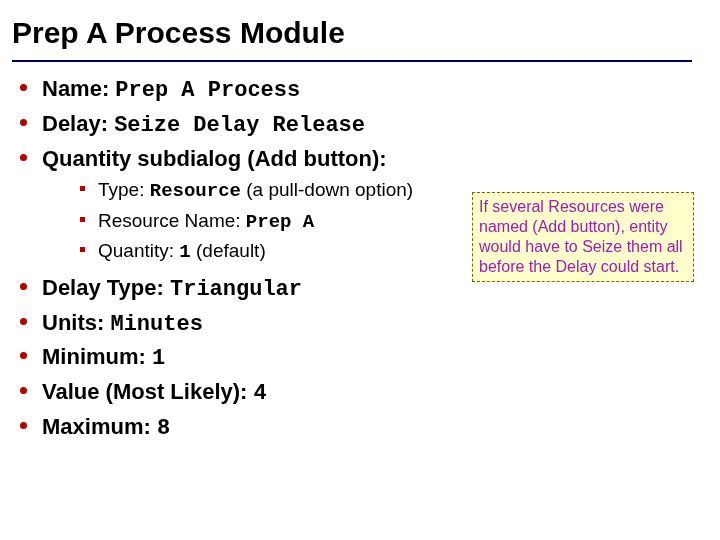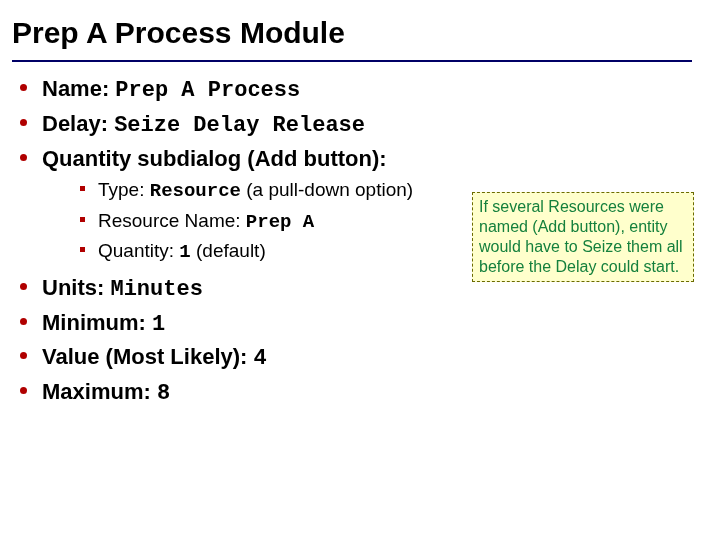--- a/index.html
+++ b/index.html
@@ -79,21 +79,21 @@
     position: absolute;
     right: 26px;
     top: 192px;
     width: 222px;
     border: 1px dashed #6b6b00;
     background: #ffffcc;
     font-size: 16px;
     font-weight: normal;
     line-height: 1.25;
     padding: 4px 6px 4px 6px;
-    color: #15803d;
+    color: #a21caf;
     box-sizing: border-box;
   }
 </style>
 </head>
 <body>
 
 <div class="slide">
 
   <div class="title">Prep A Process Module</div>
 
@@ -116,20 +116,23 @@
         </li>
         <li>
           <span>Resource Name: </span><span class="mono">Prep A</span><span></span>
         </li>
         <li>
           <span>Quantity: </span><span class="mono">1</span><span> (default)</span>
         </li>
       </ul>
     </li>
 
+    <li>
+      <span class="label">Delay Type: </span><span class="mono">Triangular</span>
+    </li>
 
     <li>
       <span class="label">Units: </span><span class="mono">Minutes</span>
     </li>
 
     <li>
       <span class="label">Minimum: </span><span class="mono">1</span>
     </li>
 
     <li>

